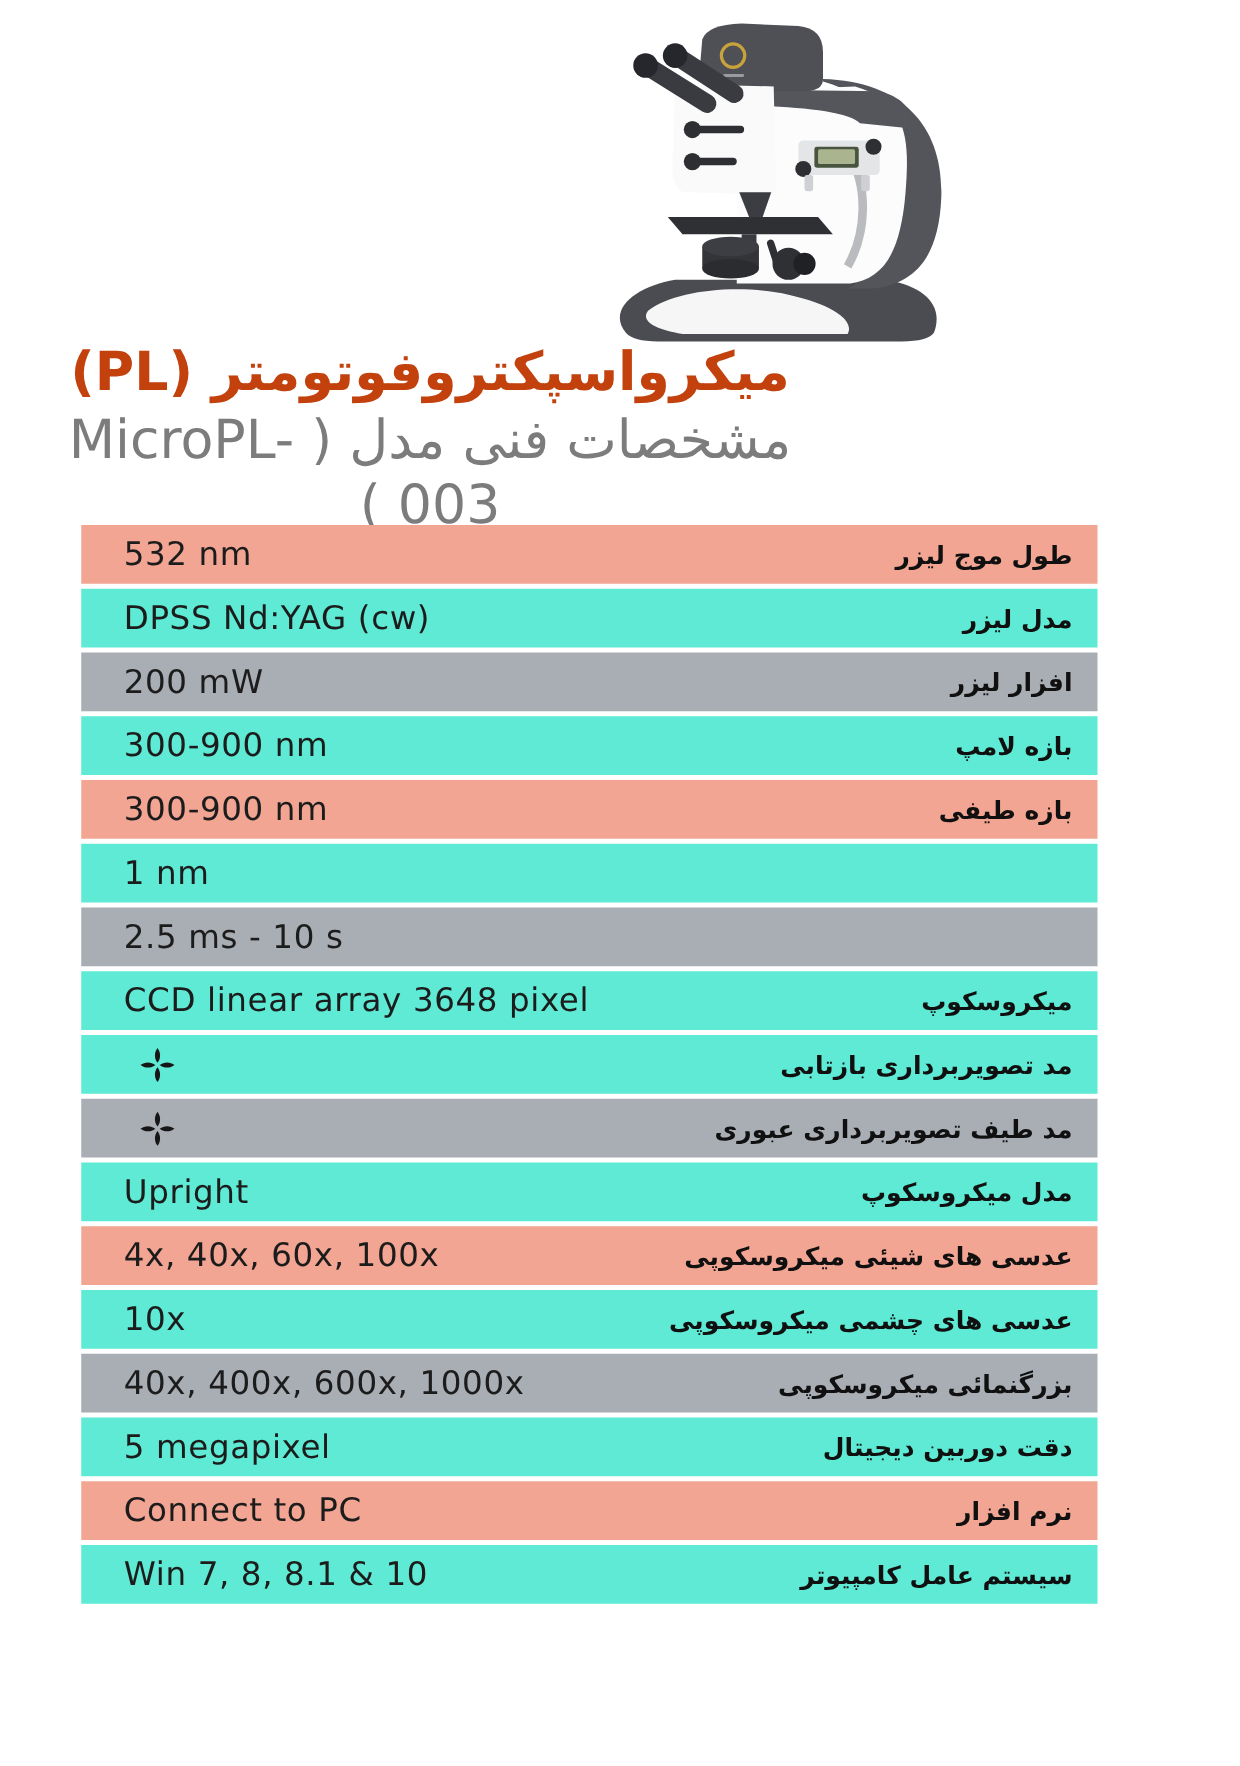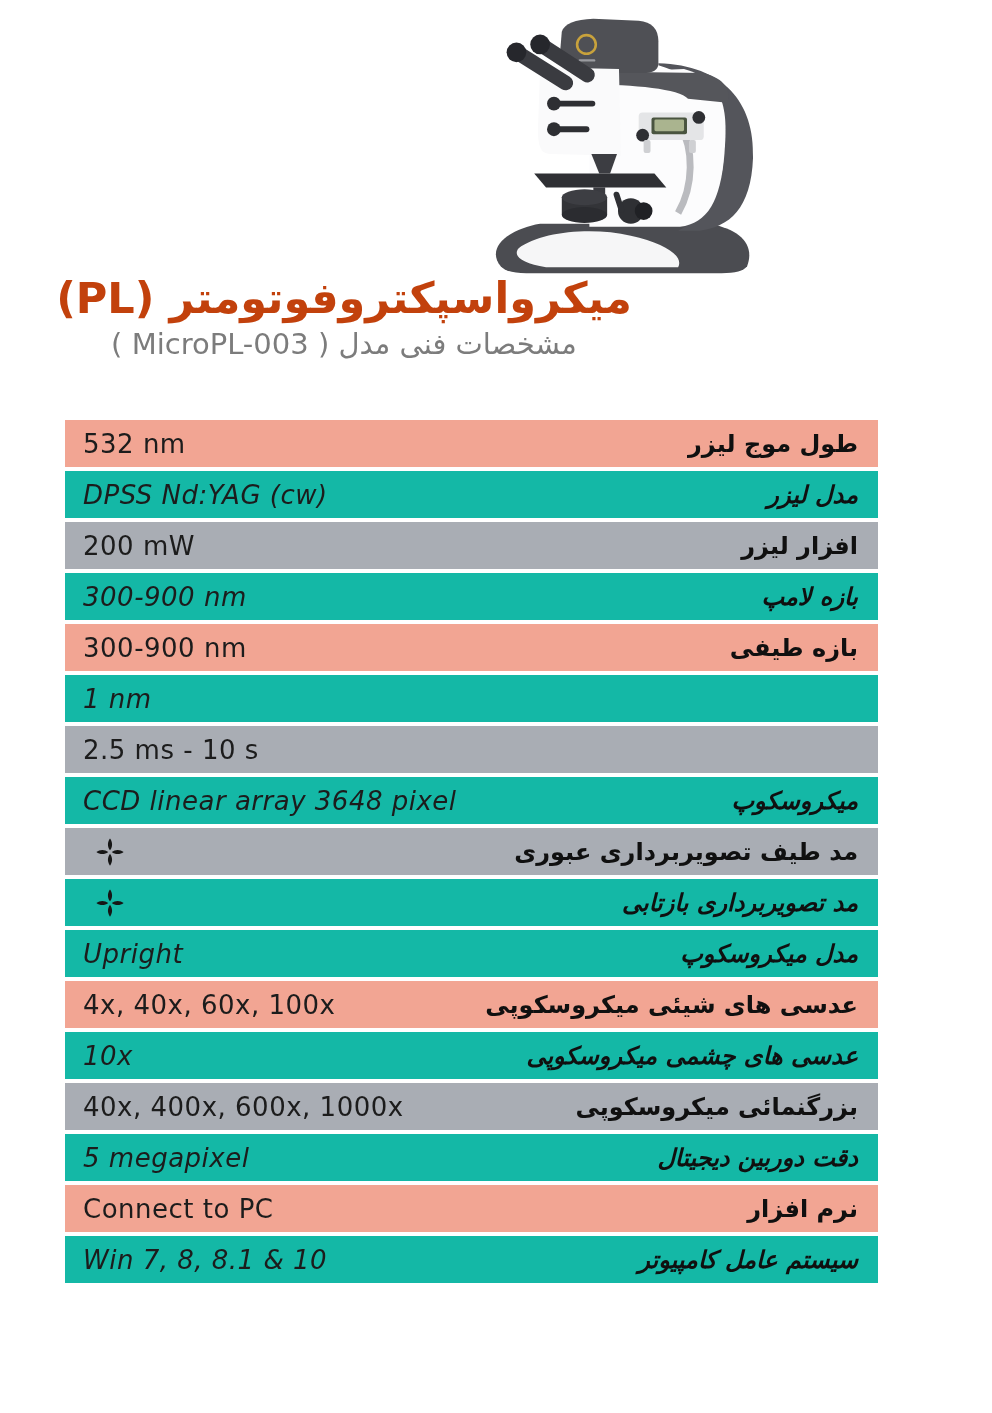--- a/index.html
+++ b/index.html
@@ -20,46 +20,46 @@
     position: absolute; left: 38px; top: 274px; width: 612px;
     text-align: center;
   }
   .page-title {
     direction: rtl; unicode-bidi: plaintext;
     font-size: 43px; font-weight: bold; color: #c2410c;
     line-height: 1.15; letter-spacing: 0;
   }
   .page-subtitle {
     direction: rtl; unicode-bidi: plaintext;
-    font-size: 29px; font-weight: normal; color: #7c7c7c;
+    font-size: 43px; font-weight: normal; color: #7c7c7c;
     margin-top: 4px; line-height: 1.2;
   }
 
   
   .spec-table {
     position: absolute; left: 65px; top: 420px; width: 813px;
   }
   .spec-row {
     height: 47px; margin-bottom: 4px;
     display: flex; align-items: center; justify-content: space-between;
     box-sizing: border-box;
   }
   .bg-salmon { background: var(--salmon); }
   .bg-gray   { background: var(--gray); }
-  .bg-white  { background: #14b8a6; font-style: italic; }
+  .bg-white  { background: #5eead4; }
 
   .spec-value {
-    order: 0; padding-left: 18px;
+    order: 0; padding-left: 34px;
     font-size: 26px; letter-spacing: 0.5px; color: #1c1c1c;
     direction: ltr; white-space: nowrap;
     display: flex; align-items: center;
   }
   .spec-label {
     order: 1; padding-right: 20px;
-    font-size: 24px; font-weight: bold; color: #101010;
+    font-size: 20px; font-weight: bold; color: #101010;
     direction: rtl; unicode-bidi: plaintext; white-space: nowrap;
   }
   .petal-icon { width: 30px; height: 30px; margin-left: 12px; color: var(--icon); }
 </style>
 </head>
 <body>
 
 <svg class="hero" viewBox="0 0 348 280" aria-hidden="true">
 
   <path d="M56,262 C40,242 66,224 96,219 L268,219 C300,225 314,241 306,262 Q301,269 280,269 L82,269 Q62,269 56,262 Z" fill="#4b4c51"></path>
@@ -149,46 +149,46 @@
   <div class="spec-row bg-gray">
     <div class="spec-value">2.5 ms - 10 s</div>
   </div>
 
   <div class="spec-row bg-white">
     <div class="spec-value">CCD linear array 3648 pixel</div>
     <div class="spec-label">میکروسکوپ</div>
   </div>
 
 
-  <div class="spec-row bg-gray">
+  <div class="spec-row bg-white">
     <div class="spec-value">
   <svg class="petal-icon" viewBox="0 0 24 24">
     <g fill="currentColor">
       <path id="petal" d="M12 10.6 C9.7 7.7 9.9 3.8 12 1.1 C14.1 3.8 14.3 7.7 12 10.6 Z"></path>
       <use href="#petal" transform="rotate(90 12 12)"></use>
       <use href="#petal" transform="rotate(180 12 12)"></use>
       <use href="#petal" transform="rotate(270 12 12)"></use>
     </g>
   </svg>
 </div>
-    <div class="spec-label">مد  طیف تصویربرداری عبوری</div>
-  </div>
-
-  <div class="spec-row bg-white">
+    <div class="spec-label">مد  تصویربرداری بازتابی</div>
+  </div>
+
+  <div class="spec-row bg-gray">
     <div class="spec-value">
   <svg class="petal-icon" viewBox="0 0 24 24">
     <g fill="currentColor">
       <path id="petal" d="M12 10.6 C9.7 7.7 9.9 3.8 12 1.1 C14.1 3.8 14.3 7.7 12 10.6 Z"></path>
       <use href="#petal" transform="rotate(90 12 12)"></use>
       <use href="#petal" transform="rotate(180 12 12)"></use>
       <use href="#petal" transform="rotate(270 12 12)"></use>
     </g>
   </svg>
 </div>
-    <div class="spec-label">مد  تصویربرداری بازتابی</div>
+    <div class="spec-label">مد  طیف تصویربرداری عبوری</div>
   </div>
 
   <div class="spec-row bg-white">
     <div class="spec-value">Upright</div>
     <div class="spec-label">مدل میکروسکوپ</div>
   </div>
 
   <div class="spec-row bg-salmon">
     <div class="spec-value">4x, 40x, 60x, 100x</div>
     <div class="spec-label">عدسی های شیئی میکروسکوپی</div>

